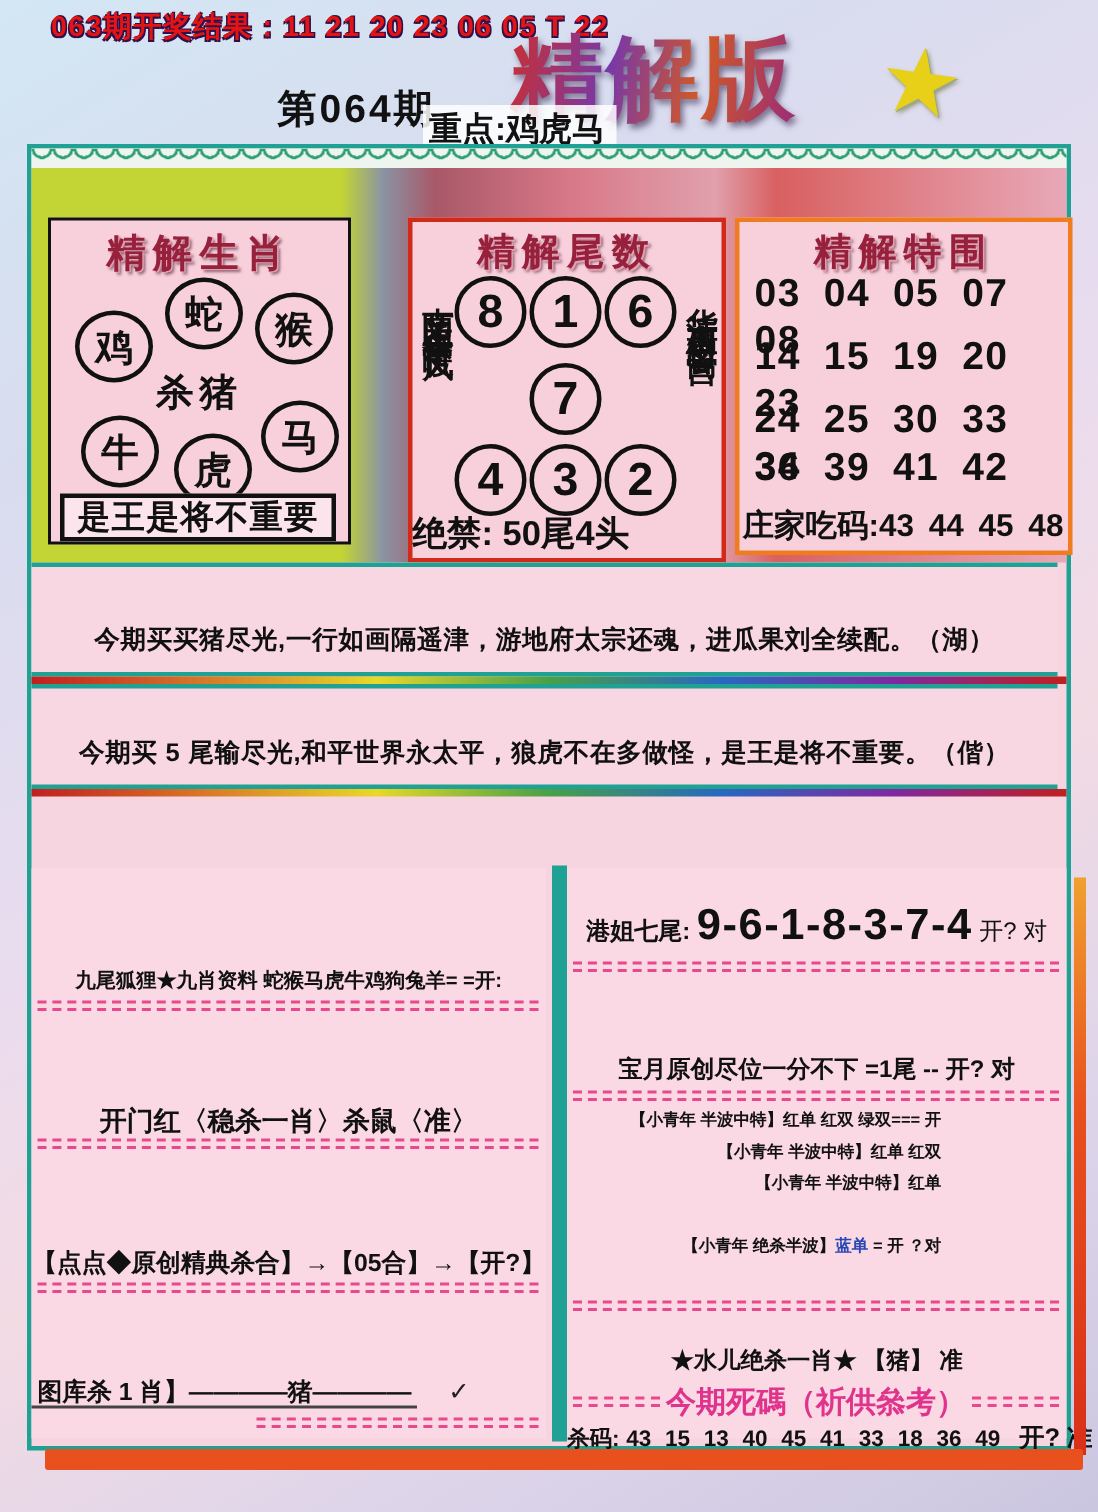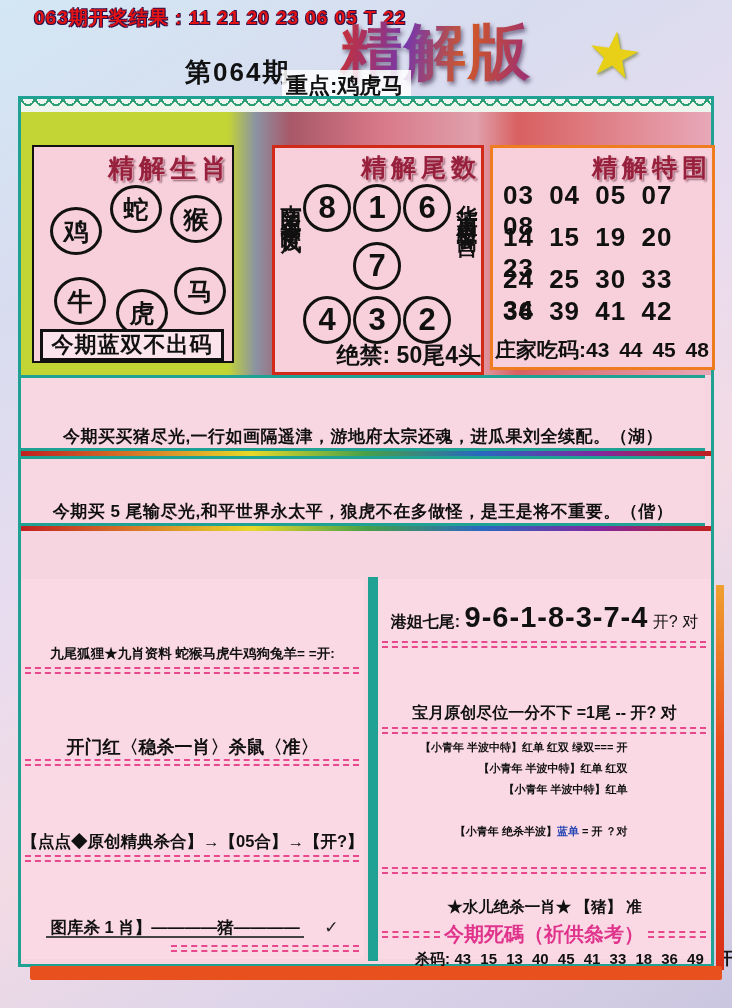--- a/index.html
+++ b/index.html
@@ -23,45 +23,45 @@
   
   .container{left:18px;top:96px;width:690px;height:865px;border:3px solid #1fa293;background:#f6d5e1;}
   .scallops{left:0;top:0;width:690px;height:13px;background-color:#edf5ee;
     background-image:radial-gradient(circle at 7px 0px,rgba(0,0,0,0) 5px,#2f9f74 5px,#2f9f74 7px,rgba(0,0,0,0) 7px);
     background-size:14px 13px;background-repeat:repeat-x;}
   .top-section{left:0;top:13px;width:690px;height:263px;
     background:linear-gradient(90deg,#c3d435 0%,#c3d435 30%,#8a93a3 34%,#a85868 39%,#d87888 52%,#e0a0ac 66%,#d86060 72%,#e8a8b8 100%);}
 
   
   .zbox{left:11px;top:33px;width:198px;height:214px;background:#f8d0dc;border:2px solid #111;}
-  .fancy{font-family:"DejaVu Serif",serif;font-weight:bold;color:#97203c;text-align:right;
+  .fancy{font-family:"DejaVu Serif",serif;font-weight:bold;color:#97203c;text-align:center;
     text-shadow:1px 1px 0 #e0a0b0,2px 2px 2px rgba(60,10,30,.55);letter-spacing:5px;}
   .zbox .fancy{width:100%;top:4px;font-size:26px;}
   .zcircle{width:46px;height:42px;border:3px solid #111;border-radius:50%;display:flex;align-items:center;justify-content:center;
     font-size:25px;font-weight:bold;color:#111;background:transparent;}
   .killtxt{width:100%;top:98px;text-align:center;font-size:25px;font-weight:bold;color:#111;letter-spacing:4px;}
   .zfooter{left:6px;top:182px;width:178px;height:26px;border:3px solid #111;background:#fbe4ec;
     display:flex;align-items:center;justify-content:center;font-size:22px;font-weight:bold;color:#111;letter-spacing:1px;}
 
   .tbox{left:251px;top:33px;width:206px;height:224px;background:#f8d0dc;border:3px solid #d22a18;}
   .tbox .fancy{width:100%;top:3px;font-size:25px;}
   .poem{top:40px;width:24px;font-size:21px;font-weight:bold;color:#111;writing-mode:vertical-rl;letter-spacing:5px;line-height:1;}
   .ncircle{width:42px;height:42px;border:3px solid #111;border-radius:50%;display:flex;align-items:center;justify-content:center;
     font-size:31px;font-weight:bold;color:#111;}
-  .tfooter{width:100%;top:192px;text-align:right;font-size:23px;font-weight:bold;color:#111;}
+  .tfooter{width:100%;top:192px;text-align:left;font-size:23px;font-weight:bold;color:#111;}
 
   .sbox{left:469px;top:33px;width:219px;height:219px;background:#f8d0dc;border:3px solid #ef7c1e;}
   .sbox .fancy{width:100%;top:3px;font-size:25px;}
   .srow{left:10px;width:205px;font-size:26px;font-weight:600;color:#111;letter-spacing:1px;word-spacing:7px;}
   .sbank{left:2px;width:214px;font-size:21px;font-weight:600;color:#111;word-spacing:4px;}
 
   
   .strip{left:0;width:684px;background:#f8d6e2;border-top:3px solid #1fa293;border-bottom:3px solid #1fa293;
     display:flex;align-items:flex-end;justify-content:center;}
-  .strip span{font-size:17px;font-weight:600;color:#101010;padding-bottom:0;letter-spacing:.5px;}
+  .strip span{font-size:17px;font-weight:600;color:#101010;padding-bottom:10px;letter-spacing:.5px;}
   .rainbow{left:0;width:690px;height:5px;
     background:linear-gradient(90deg,#c02020,#d87828,#e8d828,#48a048,#2868c0,#8028a0,#c02020);}
 
   
   .panel{background:#fad8e4;}
   .vdivider{left:347px;top:478px;width:10px;height:384px;background:#1fa293;}
   .sep{border-top:2px dashed #e8488c;border-bottom:2px dashed #e8488c;height:3px;}
   .ltext{color:#111;font-weight:bold;text-align:center;width:100%;}
   .dead-line{display:flex;align-items:center;gap:4px;}
   .dead-dash{flex:1;border-top:2px dashed #e8488c;border-bottom:2px dashed #e8488c;height:3px;}
@@ -83,24 +83,25 @@
 
   <div class="abs container">
     <div class="abs scallops"></div>
     <div class="abs top-section">
 
       <div class="abs zbox">
         <div class="abs fancy">精解生肖</div>
         <div class="abs zcircle" style="left:16px;top:60px;">鸡</div>
         <div class="abs zcircle" style="left:76px;top:38px;">蛇</div>
         <div class="abs zcircle" style="left:136px;top:48px;">猴</div>
+        <div class="abs killtxt">杀猪</div>
         <div class="abs zcircle" style="left:20px;top:130px;">牛</div>
         <div class="abs zcircle" style="left:82px;top:142px;">虎</div>
         <div class="abs zcircle" style="left:140px;top:120px;">马</div>
-        <div class="abs zfooter">今期蓝双不出码</div>
+        <div class="abs zfooter">是王是将不重要</div>
       </div>
 
       <div class="abs tbox">
         <div class="abs fancy">精解尾数</div>
         <div class="abs poem" style="left:3px;">南陌柔条带暖风</div>
         <div class="abs poem" style="right:3px;">华清高树出离宫</div>
         <div class="abs ncircle" style="left:28px;top:36px;">8</div>
         <div class="abs ncircle" style="left:78px;top:36px;">1</div>
         <div class="abs ncircle" style="left:128px;top:36px;">6</div>
         <div class="abs ncircle" style="left:78px;top:94px;">7</div>
@@ -129,21 +130,21 @@
     </div>
     <div class="abs rainbow" style="top:427px;"></div>
 
     <div class="abs panel" style="left:0;top:480px;width:343px;height:380px;">
       <div class="abs ltext" style="top:66px;font-size:13.5px;">九尾狐狸★九肖资料 蛇猴马虎牛鸡狗兔羊= =开:</div>
       <div class="abs sep" style="left:4px;top:88px;width:334px;"></div>
       <div class="abs ltext" style="top:156px;font-size:18px;">开门红〈稳杀一肖〉杀鼠〈准〉</div>
       <div class="abs sep" style="left:4px;top:180px;width:334px;"></div>
       <div class="abs ltext" style="top:252px;font-size:16.5px;">【点点◆原创精典杀合】→【05合】→【开?】</div>
       <div class="abs sep" style="left:4px;top:276px;width:334px;"></div>
-      <div class="abs" style="top:338px;width:100%;text-align:center;">
+      <div class="abs" style="top:338px;width:100%;">
         <span style="font-size:16.5px;font-weight:bold;color:#111;border-bottom:2px solid #444;padding:0 4px;">图库杀 1 肖】————猪————</span>
         <span style="font-size:17px;color:#222;margin-left:16px;">✓</span>
       </div>
       <div class="abs sep" style="left:150px;top:366px;width:188px;"></div>
     </div>
 
     <div class="abs vdivider"></div>
 
     <div class="abs panel" style="left:357px;top:480px;width:333px;height:380px;">
       <div class="abs" style="top:22px;width:100%;text-align:center;white-space:nowrap;">
@@ -165,21 +166,21 @@
       </div>
 
       <div class="abs sep" style="left:4px;top:288px;width:324px;"></div>
       <div class="abs ltext" style="top:318px;font-size:15.5px;">★水儿绝杀一肖★ 【猪】 准</div>
       <div class="abs dead-line" style="left:4px;top:342px;width:324px;">
         <div class="dead-dash"></div>
         <div class="dead-txt">今期死碼（祈供叅考）</div>
         <div class="dead-dash"></div>
       </div>
       <div class="abs" style="top:368px;width:100%;text-align:center;white-space:nowrap;">
-        <span style="font-size:15px;font-weight:bold;color:#111;margin-left:37px;">杀码:</span>
+        <span style="font-size:15px;font-weight:bold;color:#111;">杀码:</span>
         <span style="font-size:15px;font-weight:600;color:#111;word-spacing:5px;">43 15 13 40 45 41 33 18 36 49</span>
         <span style="font-size:17px;font-weight:bold;color:#111;margin-left:8px;">开? 准</span>
       </div>
     </div>
   </div>
 
   <div class="abs orange-right"></div>
   <div class="abs orange-bottom"></div>
 </div>
 

